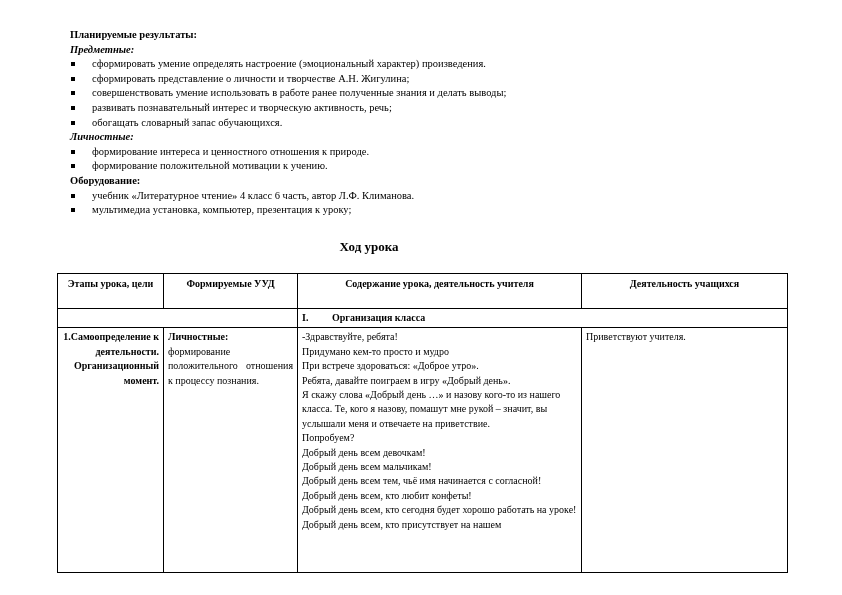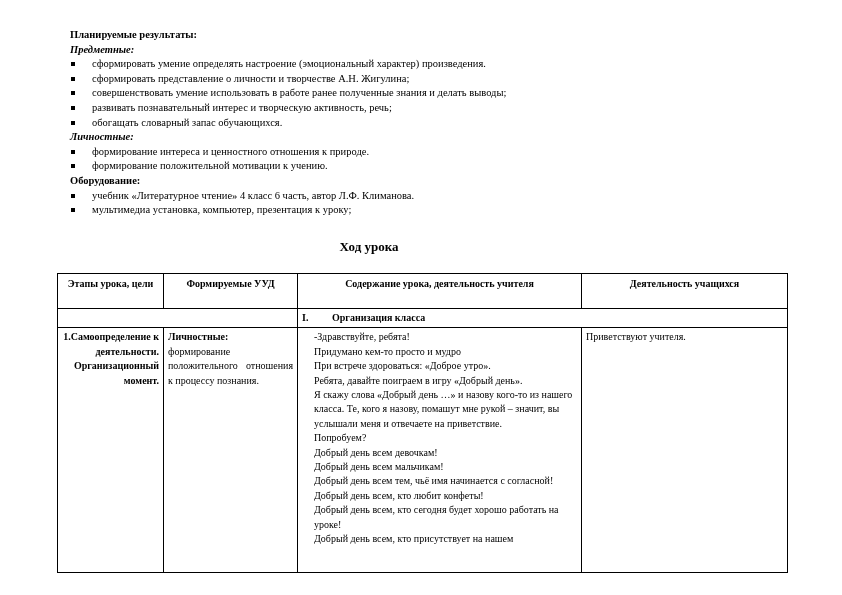--- a/index.html
+++ b/index.html
@@ -18,21 +18,21 @@
   table.lesson td, table.lesson th { border: 1.5px solid #000; vertical-align: top; padding: 2px 4px;
                  font-size: 10px; line-height: 14.4px; }
   table.lesson th { font-weight: bold; text-align: center; height: 29px; padding-top: 3px; }
   .section-row td { height: 11px; padding: 1px 4px; font-weight: bold; }
   .section-label { padding-left: 2px; }
   .section-label .num { display: inline-block; width: 30px; }
   .stage { text-align: right; font-weight: bold; }
   .uud .lbl { font-weight: bold; }
   .uud .just { text-align: justify; }
   .content-cell { height: 240px; overflow: hidden; }
-  .content-cell div { white-space: normal; margin-left: 12px; }
+  .content-cell div { white-space: normal; }
 </style>
 </head>
 <body>
 
 <div class="intro">
   <div class="h">Планируемые результаты:</div>
 
   <div class="sub">Предметные:</div>
   <ul>
     <li><span class="bullet"></span><span>сформировать умение определять настроение (эмоциональный характер)  произведения.</span></li>

